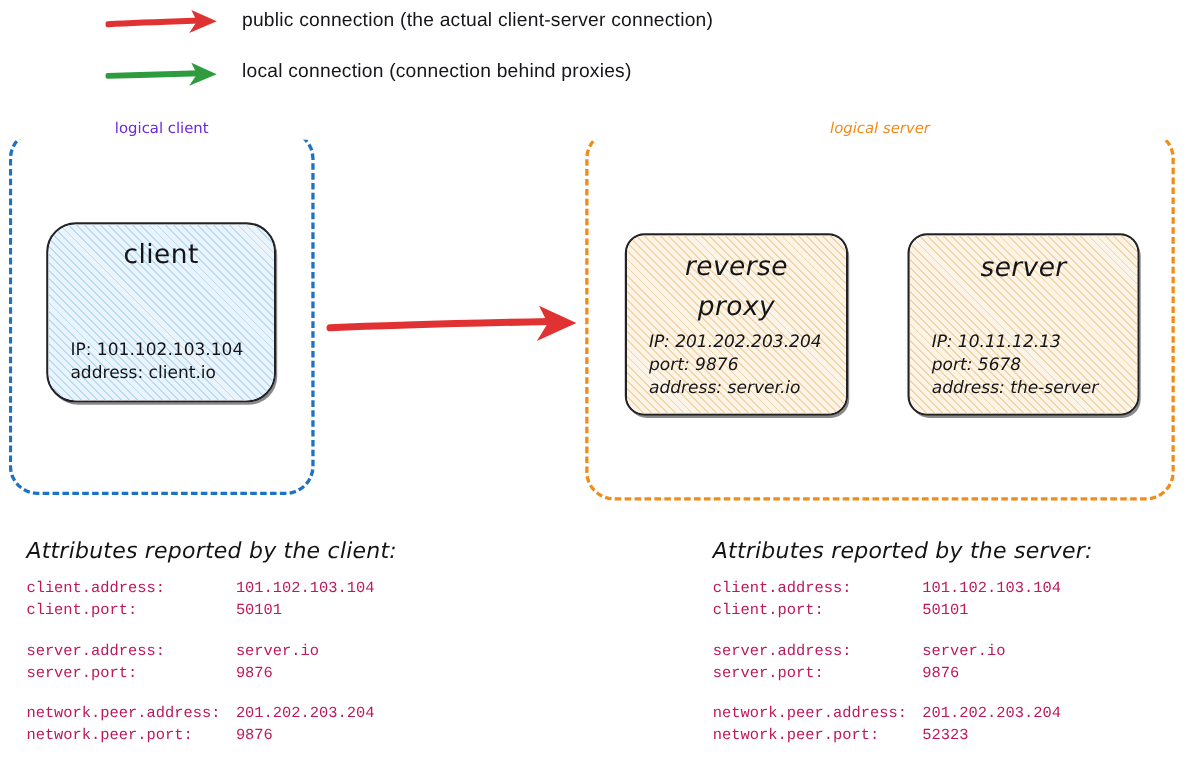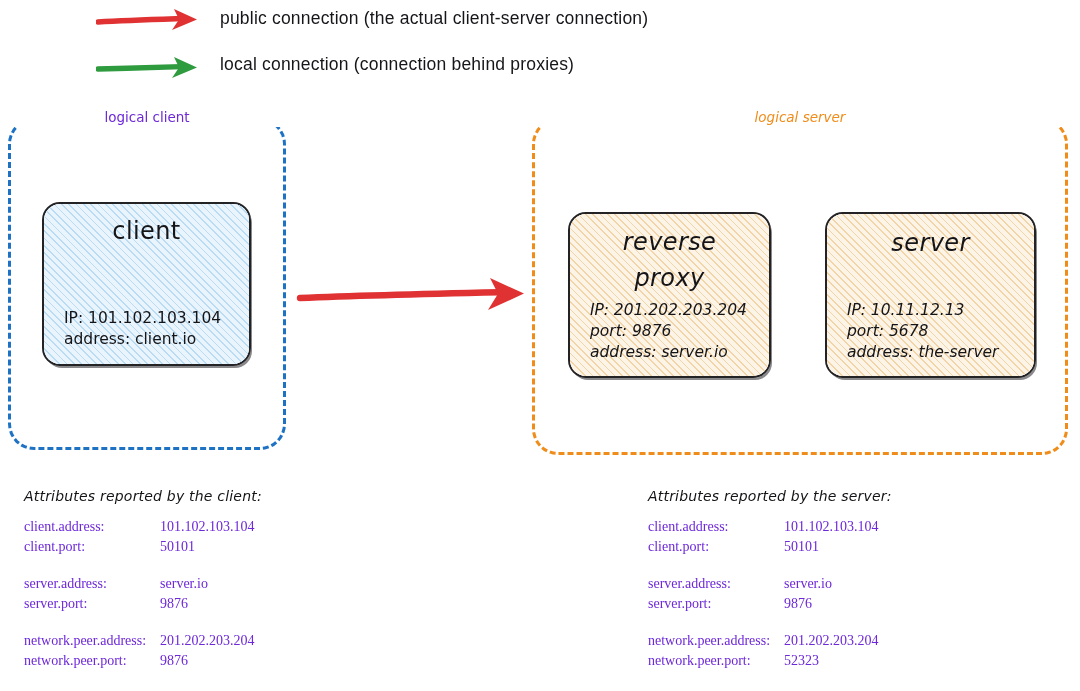--- a/index.html
+++ b/index.html
@@ -97,33 +97,33 @@
     white-space: nowrap;
   }
   .node-lines div { white-space: nowrap; }
 
   
   #main-arrow { position: absolute; left: 296px; top: 272px; width: 236px; height: 44px; }
 
   
   .attr-block { position: absolute; }
   .attr-heading {
-    font-size: 14px;
+    font-size: 20px;
     font-style: italic;
     color: #141417;
     margin-bottom: 13px;
     white-space: nowrap;
     letter-spacing: .2px;
   }
   .attr-table { border-collapse: collapse; }
   .attr-table td {
-    font-family: Liberation Serif, serif;
+    font-family: Liberation Mono, monospace;
     font-size: 14px;
     line-height: 20px;
-    color: #6d28d9;
+    color: #be185d;
     padding: 0;
     vertical-align: top;
     white-space: pre;
   }
   .attr-table td.key { padding-right: 14px; }
   .attr-table tr.spacer td { height: 17px; line-height: 17px; font-size: 1px; }
 </style>
 </head>
 <body>
 
@@ -148,21 +148,21 @@
     </span>
     <span class="legend-label">local connection (connection behind proxies)</span>
   </div>
 
 </div>
 
 <div class="container-group" style="left:8px; top:118px; width:278px; height:332px;">
   <div class="container-frame blue"></div>
   <div class="container-title blue">logical client</div>
 
-  <div class="node client" style="left:34px; top:84px; width:209px; height:164px;">
+  <div class="node client" style="left:34px; top:84px; width:209px; height:164px;border-radius:27px;">
     <div class="node-hatch"></div>
     <div class="node-inner">
       <div class="node-title" style="top:12px;">client</div>
       <div class="node-lines" style="top:104px;">
         <div>IP: 101.102.103.104</div>
         <div>address: client.io</div>
       </div>
     </div>
   </div>
 </div>

